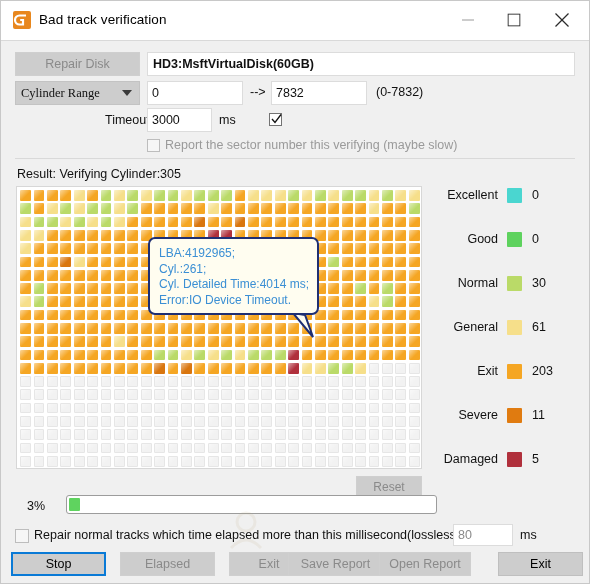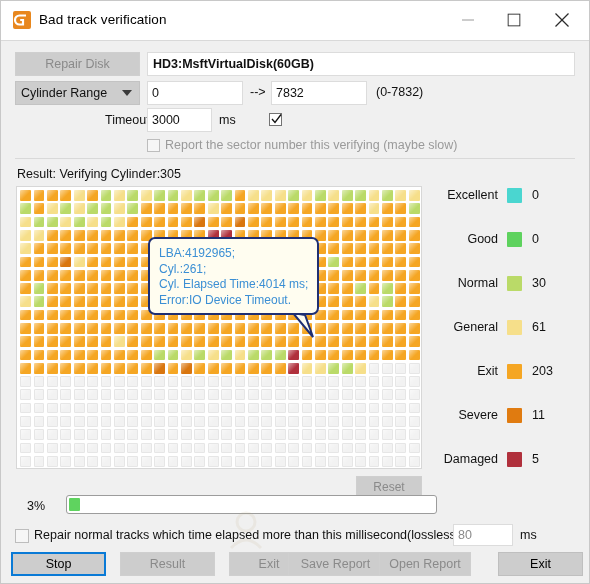--- a/index.html
+++ b/index.html
@@ -38,21 +38,21 @@
     user-select:none;
   }
 
   .selectdisk{position:absolute;left:14px;top:51px;width:125px;height:24px;}
 
   .diskname{position:absolute;left:146px;top:51px;width:428px;height:24px;box-sizing:border-box;
     background:#fff;border:1px solid #dcdcdc;color:#111;font-weight:bold;font-size:12.5px;
     display:flex;align-items:center;padding-left:5px;}
 
   .combo{position:absolute;left:14px;top:80px;width:125px;height:24px;box-sizing:border-box;
-    background:#cdcdcd;border:1px solid #c3c3c3;display:flex;align-items:center;padding-left:5px;font-size:12.5px;color:#111;}
+    background:#cdcdcd;border:1px solid #c3c3c3;display:flex;align-items:center;padding-left:5px;font-size:12.5px;color:#111;font-family:Liberation Serif, serif;}
   .combo .caret{position:absolute;right:7px;top:8px;width:0;height:0;border-left:5px solid transparent;border-right:5px solid transparent;border-top:6px solid #3a3a3a;}
 
   .tinput{box-sizing:border-box;background:#fff;border:1px solid #dcdcdc;font-size:12.5px;color:#111;
     display:flex;align-items:center;padding-left:4px;font-family:"Liberation Sans", sans-serif;}
 
   .from{position:absolute;left:146px;top:80px;width:96px;height:24px;}
   .arrow{position:absolute;left:249px;top:84px;font-size:12.5px;color:#111;}
   .to{position:absolute;left:270px;top:80px;width:96px;height:24px;}
   .rangehint{position:absolute;left:375px;top:84px;font-size:12.5px;color:#111;}
 
@@ -815,21 +815,21 @@
         <div class="cell" style="left: 389.8px; top: 266.914px; width: 10.8px; height: 10.6857px; background: linear-gradient(135deg, rgba(255, 255, 255, 0.55) 0%, rgba(255, 255, 255, 0) 55%) rgb(242, 242, 242); box-shadow: rgb(230, 230, 230) 0px 0px 0px 1px inset;"></div>
       </div>
   </div>
 
   <svg class="tiptail" viewBox="0 0 22 26">
     <path d="M1,0 L21,24 L13,2 Z" fill="#fffdf0" stroke="#1f2f73" stroke-width="2"></path>
   </svg>
   <div class="tip">
     <div>LBA:4192965;</div>
     <div>Cyl.:261;</div>
-    <div>Cyl. Elapsed Time:4014 ms;</div>
+    <div>Cyl. Detailed Time:4014 ms;</div>
     <div>Error:IO Device Timeout.</div>
   </div>
 
   <div class="legend" id="legend">
       <div class="lrow" style="top: 0px;">
         <span class="lname">Excellent</span>
         <span class="lsw" style="background: rgb(74, 214, 208);"></span>
         <span class="lval">0</span>
       </div>
       <div class="lrow" style="top: 44px;">
@@ -874,19 +874,19 @@
     <circle cx="23" cy="16" r="9" fill="none" stroke="#b9a77a" stroke-width="3"></circle>
     <path d="M8 42 q15 -16 30 0" fill="none" stroke="#b9a77a" stroke-width="3"></path>
   </svg>
 
   <div class="cb cb3 dis"></div>
   <div class="cbl cbl3">Repair normal tracks which time elapsed more than this millisecond(lossless):</div>
   <div class="tinput repms">80</div>
   <div class="repmslbl">ms</div>
 
   <div class="btn bbtn b-stop">Stop</div>
-  <div class="btn bbtn b-repair">Result</div>
+  <div class="btn bbtn b-repair">Elapsed</div>
   <div class="btn bbtn b-save">Exit</div>
   <div class="btn bbtn b-savereport">Save Report</div>
   <div class="btn bbtn b-openreport">Open Report</div>
   <div class="btn bbtn b-exit">Exit</div>
 
 </div>
 
 </body></html>

